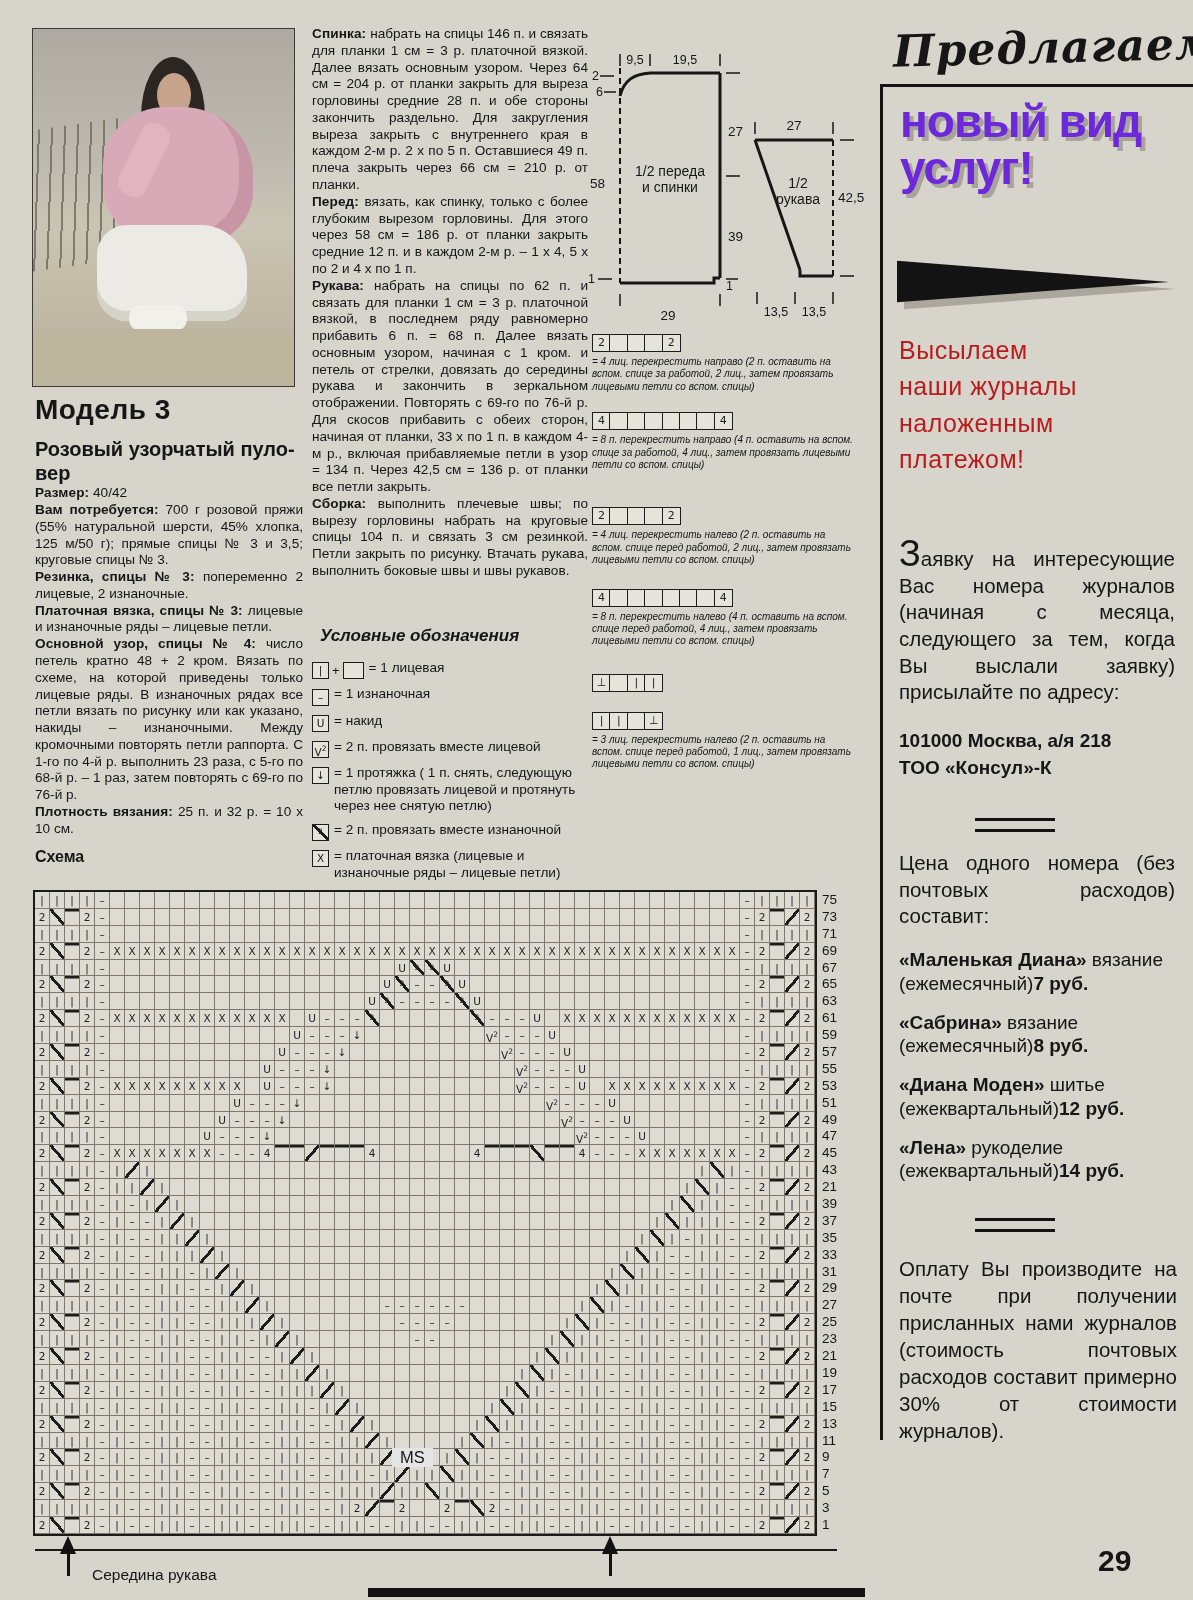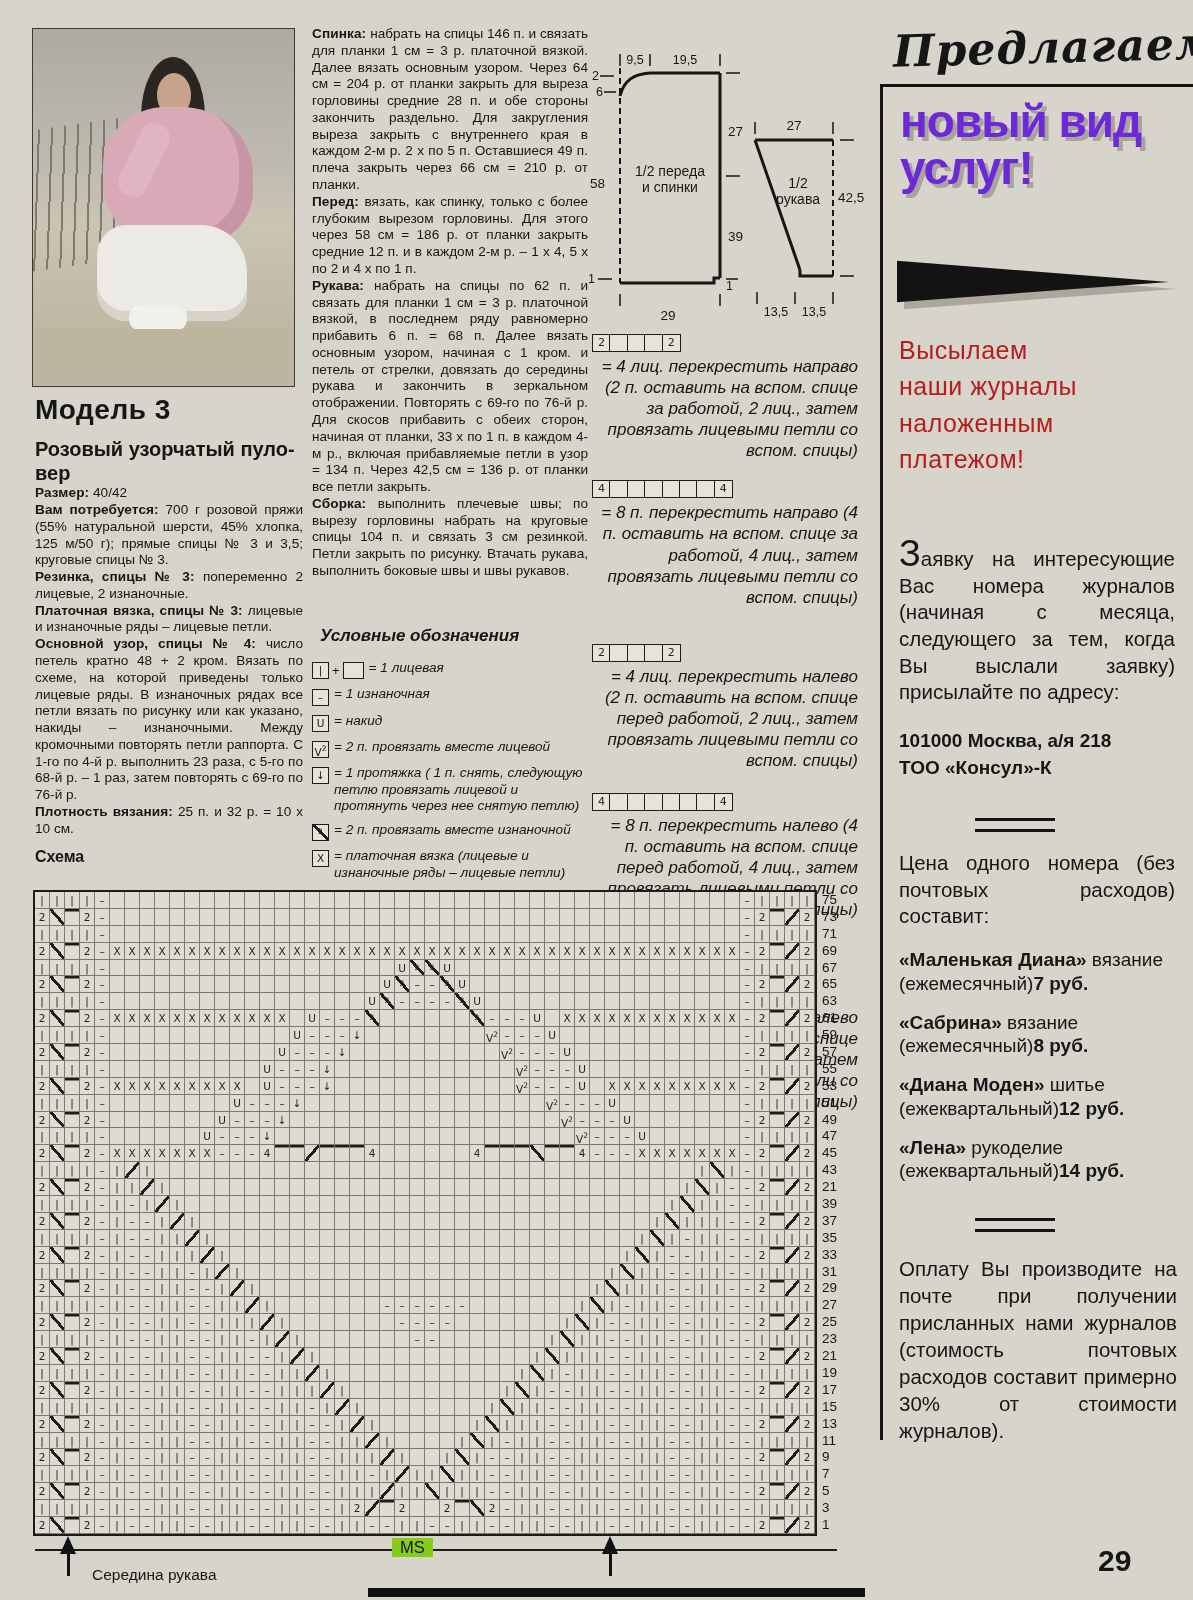--- a/index.html
+++ b/index.html
@@ -28,21 +28,21 @@
   h2.sub{font-size:20px;margin:0 0 0;font-weight:bold;line-height:1.18;white-space:pre-line}
   p.par{font-size:13.6px;line-height:1.235;margin:0;text-align:justify}
   p.par b{letter-spacing:.1px}
   .schema-label{left:35px;top:848px;font-size:16px;font-weight:bold}
 
   
   .legend{left:312px;top:626px;width:278px}
   .legend h3{font-style:italic;font-size:17px;margin:0 8px 14px}
   .lg-item{display:flex;margin:0 0 7px;align-items:flex-start}
   .lg-sym{flex:0 0 auto;margin-right:5px;white-space:nowrap;padding-top:1px}
-  .lg-txt{font-style:italic;font-size:13.6px;line-height:1.22}
+  .lg-txt{font-size:13.6px;line-height:1.22}
   .box{display:inline-block;width:15px;height:15px;border:1.6px solid #1c1c1c;background:#e6e3da;
        font-size:10.5px;line-height:14px;text-align:center;vertical-align:middle;position:relative;
        font-family:"DejaVu Sans",sans-serif}
   .box.w{width:19px}
   .plus{display:inline-block;margin:0 3px;font-size:13px;vertical-align:middle}
   .s2{font-style:normal;font-size:7.5px;vertical-align:super;letter-spacing:0}
   .dA{background-image:linear-gradient(to right top,transparent 44%,#1c1c1c 44%,#1c1c1c 58%,transparent 58%)}
   .dB{background-image:linear-gradient(to right bottom,transparent 44%,#1c1c1c 44%,#1c1c1c 58%,transparent 58%)}
   .hz{box-shadow:inset 0 2.5px 0 #1c1c1c}
 
@@ -50,21 +50,21 @@
   .schematic{left:588px;top:26px;width:274px;height:306px}
   .schematic text{font-family:"Liberation Sans",sans-serif;fill:#161616}
 
   
   .defs{left:592px;top:334px;width:266px}
   .def{margin-bottom:19px}
   .def .cells{margin-bottom:4px;white-space:nowrap}
   .def .cell{display:inline-block;width:17px;height:16px;border:1.6px solid #1c1c1c;margin-right:-1.6px;
       background:#e6e3da;font-size:11px;line-height:15px;text-align:center;vertical-align:top;
       font-family:"DejaVu Sans",sans-serif}
-  .def .dtxt{font-style:italic;font-size:17px;line-height:1.24;text-align:right}
+  .def .dtxt{font-style:italic;font-size:10px;line-height:1.24;text-align:left}
 
   
   .sb-script{left:893px;top:22px;width:290px;font-family:"DejaVu Serif",serif;font-style:italic;
       font-size:44px;font-weight:bold;transform:rotate(-1.5deg);letter-spacing:1px}
   .sb-hline{left:880px;top:84px;width:313px;height:3px;background:#141414}
   .sb-vline{left:880px;top:84px;width:3px;height:1356px;background:#141414}
   .sb-headline{left:900px;top:98px;width:285px;font-size:46px;font-weight:bold;line-height:1.02;
       letter-spacing:-1px;color:#6d28d9;text-shadow:4px 4px 0 #a8a49a;white-space:pre-line}
   .sb-wedge{left:897px;top:258px;width:272px;height:46px}
   .sb-wedge .g{position:absolute;left:7px;top:7px;width:100%;height:100%;background:#aba79d;
@@ -87,21 +87,21 @@
 
   
   .chartgrid{left:33px;top:890px;display:grid;grid-template-columns:repeat(52,15px);
       grid-auto-rows:16.9px;border:2px solid #1b1b1b;background:#dedbd2}
   .cell{border-right:1px solid #7d7970;border-right:1px solid #7d796c;border-bottom:1px solid #7d796c;
       font-size:10.5px;line-height:16.5px;text-align:center;color:#222;
       font-family:"DejaVu Sans",sans-serif;overflow:hidden}
   .nums{left:822px;top:892px;display:grid;grid-auto-rows:16.9px;font-size:13.5px}
   .nums div{line-height:16.9px}
   .ms-line{left:35px;top:1549px;width:802px;height:2px;background:#1b1b1b}
-  .ms-label{left:392px;top:1538px;background:#84cc16;padding:0 8px;font-size:16.5px}
+  .ms-label{left:392px;top:1448px;background:#e5e5e5;padding:0 8px;font-size:16.5px}
   .uparrow{width:0;height:0;border-left:8px solid transparent;border-right:8px solid transparent;
       border-bottom:18px solid #111}
   .stem{width:3px;height:22px;background:#111;margin-left:6.5px}
   .arrow-left{left:60px;top:1536px}
   .arrow-right{left:602px;top:1536px}
   .midlabel{left:92px;top:1566px;font-size:15.5px}
   .botbar{left:368px;top:1588px;width:497px;height:9px;background:#111}
 </style>
 </head>
 <body>

